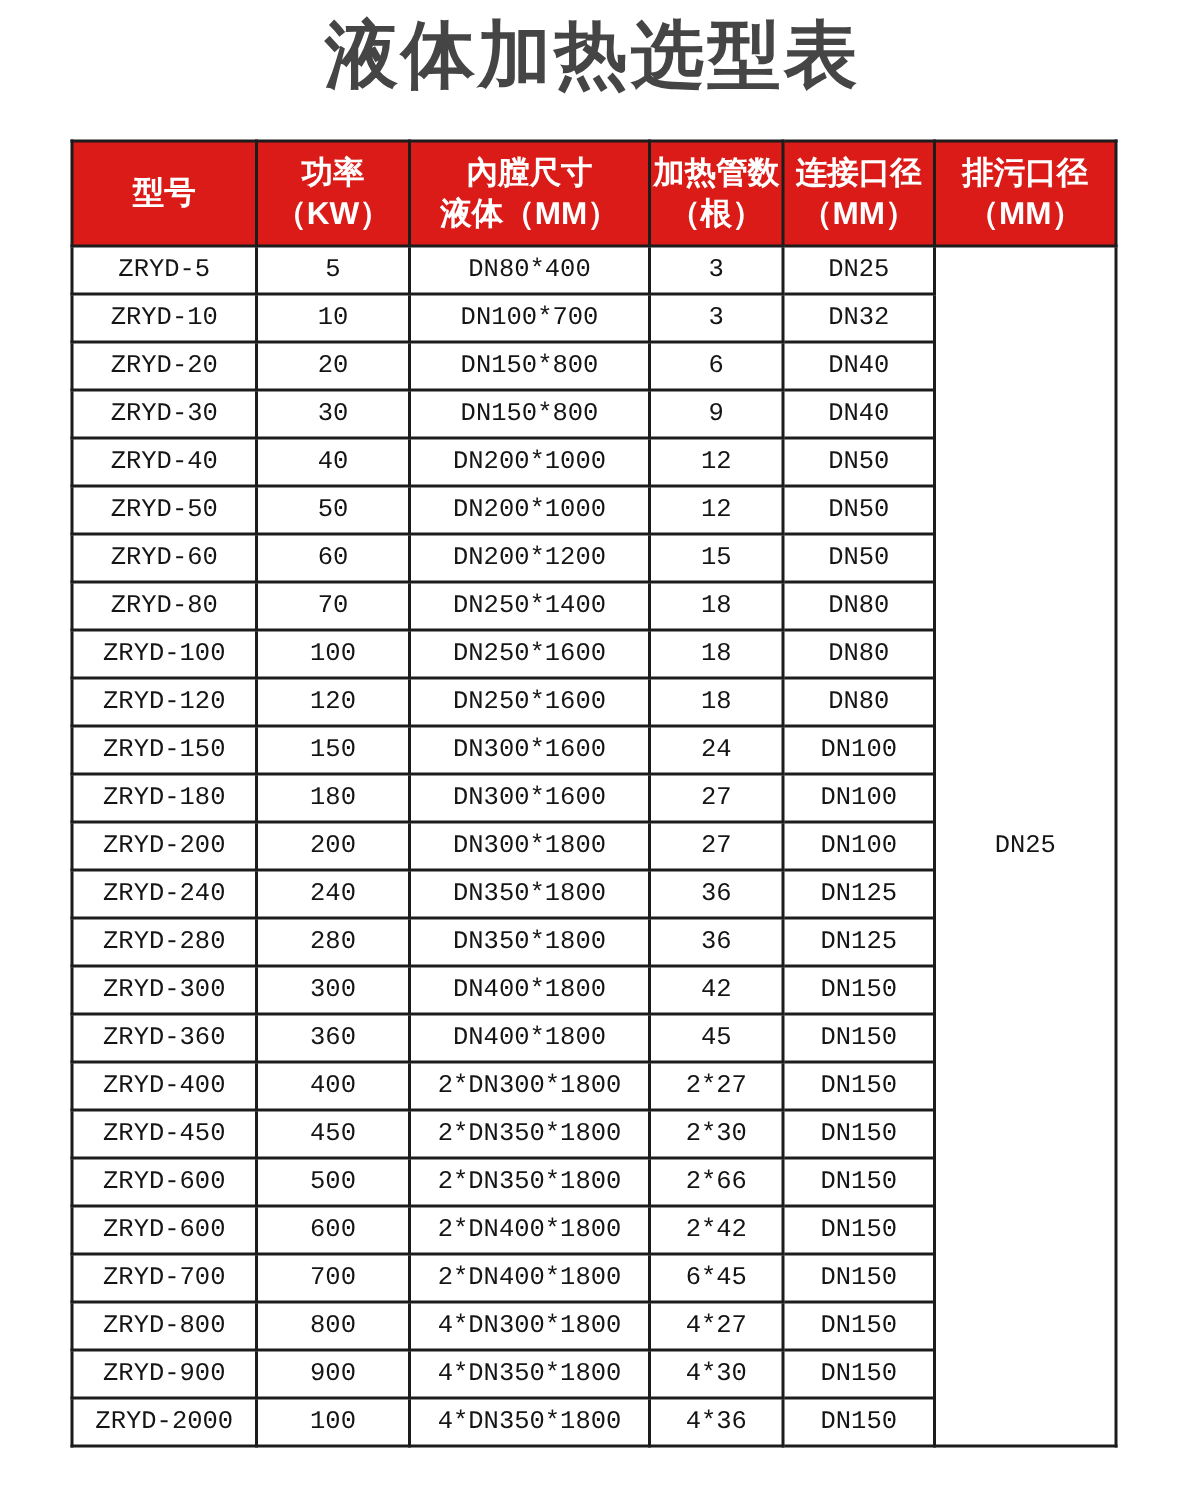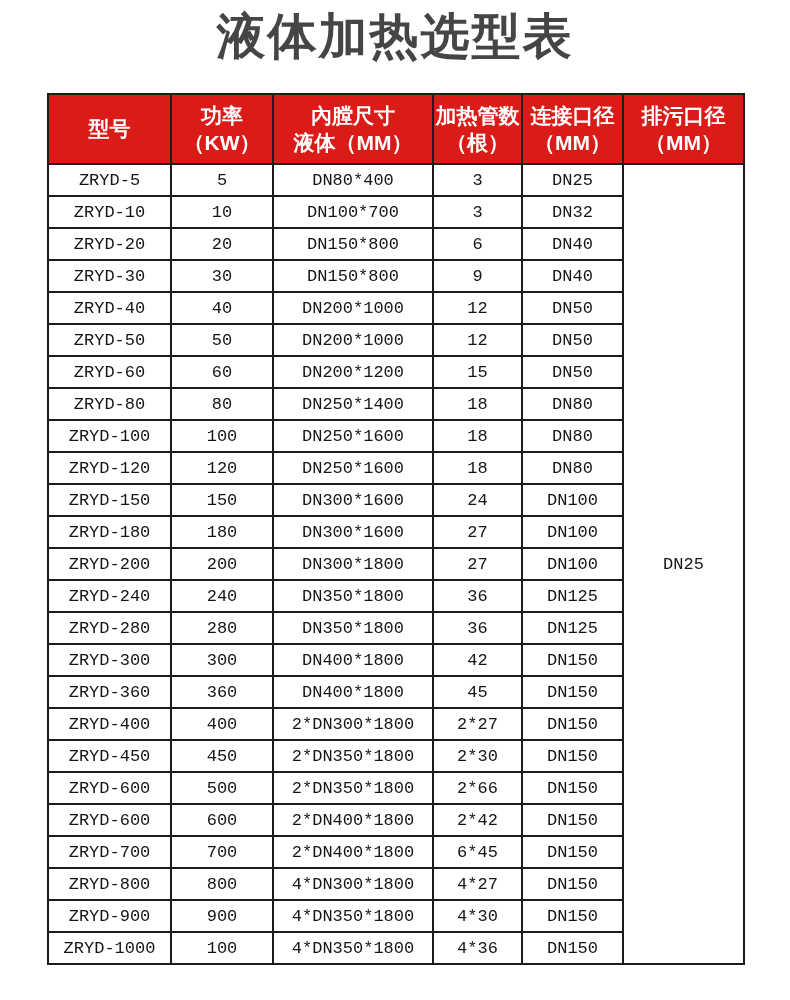--- a/index.html
+++ b/index.html
@@ -149,21 +149,21 @@
       </tr>
       <tr>
         <td>ZRYD-60</td>
         <td>60</td>
         <td>DN200*1200</td>
         <td>15</td>
         <td>DN50</td>
       </tr>
       <tr>
         <td>ZRYD-80</td>
-        <td>80</td>
+        <td>70</td>
         <td>DN250*1400</td>
         <td>18</td>
         <td>DN80</td>
       </tr>
       <tr>
         <td>ZRYD-100</td>
         <td>100</td>
         <td>DN250*1600</td>
         <td>18</td>
         <td>DN80</td>
@@ -267,20 +267,20 @@
         <td>DN150</td>
       </tr>
       <tr>
         <td>ZRYD-900</td>
         <td>900</td>
         <td>4*DN350*1800</td>
         <td>4*30</td>
         <td>DN150</td>
       </tr>
       <tr>
-        <td>ZRYD-1000</td>
+        <td>ZRYD-2000</td>
         <td>100</td>
         <td>4*DN350*1800</td>
         <td>4*36</td>
         <td>DN150</td>
       </tr>
     </tbody>
 </table>
 
 </body></html>

